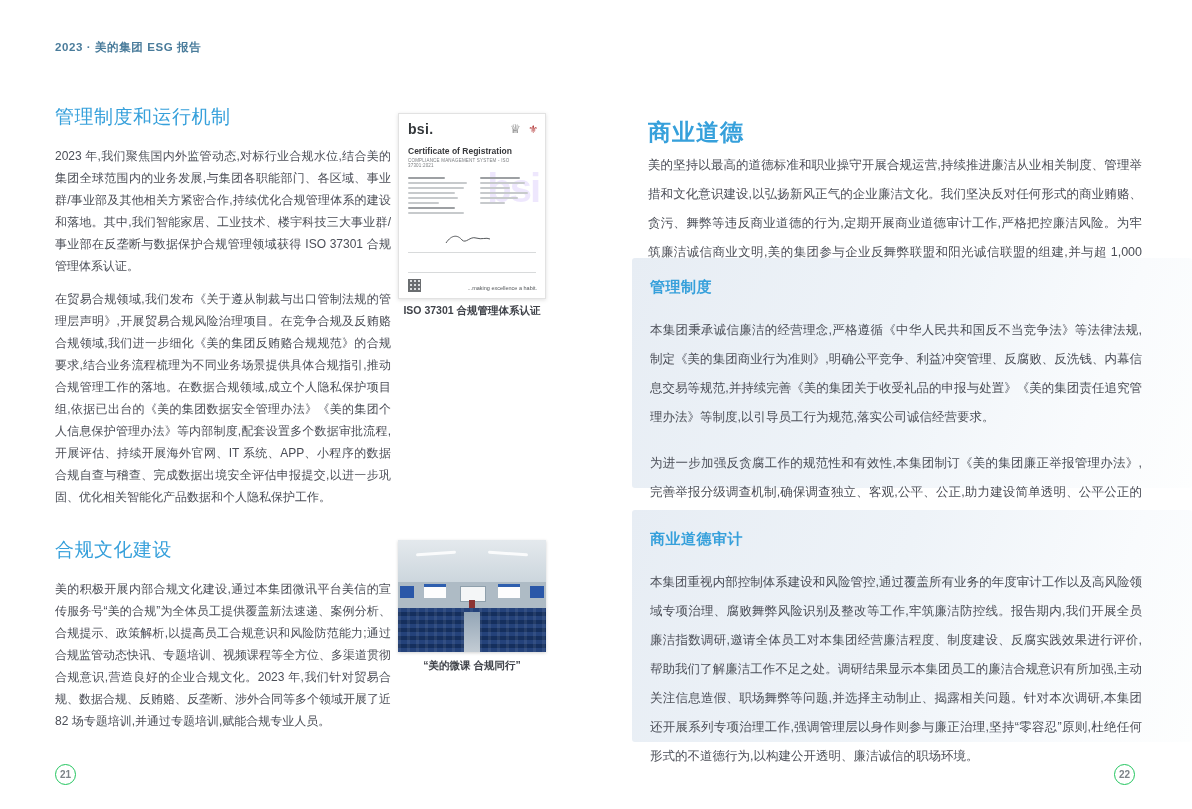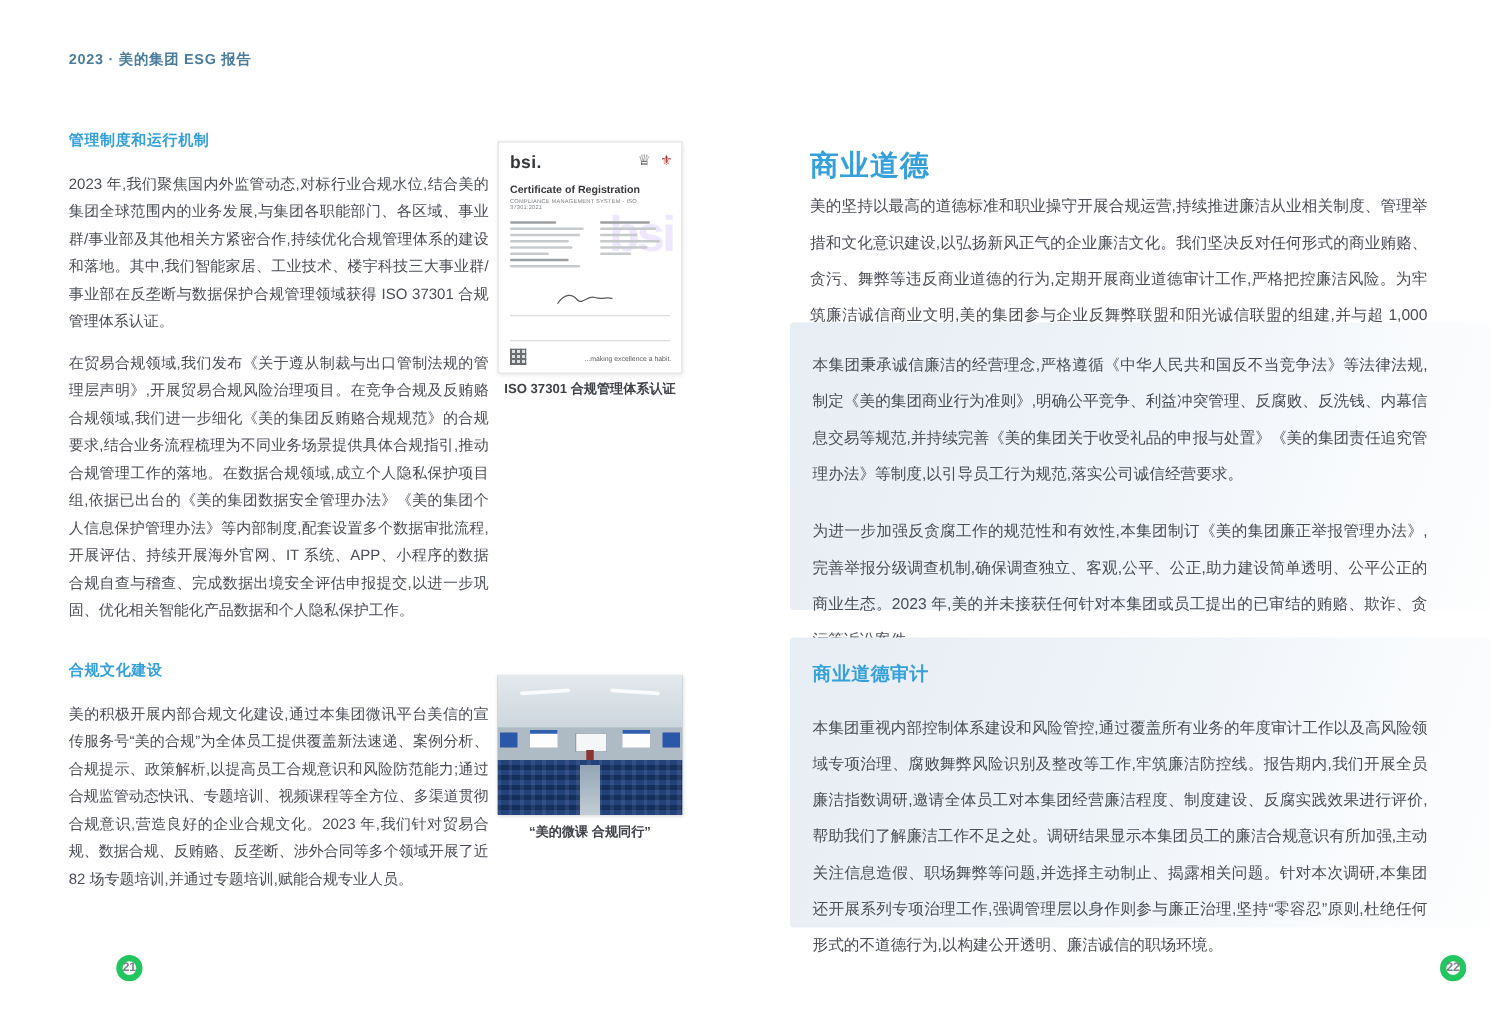--- a/index.html
+++ b/index.html
@@ -10,21 +10,21 @@
     font-family:"Liberation Sans", sans-serif;
     -webkit-font-smoothing:antialiased;
   }
   .doc-header {
     position:absolute; left:55px; top:40px;
     font-size:11.5px; font-weight:bold; color:#4a7c9b; letter-spacing:.6px;
   }
   
   .left-col { position:absolute; left:55px; top:104px; width:336px; }
   .sec-title {
-    font-size:12px; font-weight:bold; color:#36a0db; margin:0 0 15px 0; letter-spacing:.5px;
+    font-size:19px; font-weight:normal; color:#36a0db; margin:0 0 15px 0; letter-spacing:.5px;
   }
   .left-col p {
     font-size:12px; line-height:22px; color:#4b4e57;
     text-align:justify; margin:0 0 11px 0;
   }
   .sec-title.second { margin-top:29px; }
 
   
   .cert {
     position:absolute; left:398px; top:113px; width:148px; height:186px;
@@ -100,23 +100,23 @@
     background:linear-gradient(110deg,#e7edf4 0%, #eef3f8 45%, #f9fbfd 80%, #fdfefe 100%);
   }
   .panel-1 { top:258px; height:230px; }
   .panel-2 { top:510px; height:232px; }
   .panel-inner { padding:20px 50px 0 18px; }
   .panel-title { font-size:15px; font-weight:bold; color:#36a0db; margin:0 0 19px 0; letter-spacing:.5px; }
   .panel p { font-size:12.5px; line-height:29px; color:#4b4e57; text-align:justify; margin:0 0 17px 0; }
 
   
   .page-num {
-    position:absolute; top:764px; width:21px; height:21px; border:5px solid #22c55e;
+    position:absolute; top:764px; width:21px; height:21px; border:1px solid #22c55e;
     border-radius:50%; color:#7d8488; font-size:10px; font-weight:bold;
-    display:flex; align-items:center; justify-content:center;margin-left:38px;
+    display:flex; align-items:center; justify-content:center;
   }
   .pn-left { left:55px; } .pn-right { left:1114px; }
 </style>
 </head>
 <body>
 
 <div class="doc-header">2023 · 美的集团 ESG 报告</div>
 
 <div class="left-col">
   <h2 class="sec-title">管理制度和运行机制</h2>
@@ -179,20 +179,21 @@
   <div class="ph-seats"></div>
   <div class="ph-aisle"></div>
 </div>
 <div class="photo-caption">“美的微课 合规同行”</div>
 
 <h1 class="right-title">商业道德</h1>
 <div class="right-intro">美的坚持以最高的道德标准和职业操守开展合规运营,持续推进廉洁从业相关制度、管理举措和文化意识建设,以弘扬新风正气的企业廉洁文化。我们坚决反对任何形式的商业贿赂、贪污、舞弊等违反商业道德的行为,定期开展商业道德审计工作,严格把控廉洁风险。为牢筑廉洁诚信商业文明,美的集团参与企业反舞弊联盟和阳光诚信联盟的组建,并与超 1,000 家联盟成员企业共同探讨企业内部腐败治理,携手推动廉洁社会建设。</div>
 
 <div class="panel panel-1">
   <div class="panel-inner">
+    <h3 class="panel-title">管理制度</h3>
     <p>本集团秉承诚信廉洁的经营理念,严格遵循《中华人民共和国反不当竞争法》等法律法规,制定《美的集团商业行为准则》,明确公平竞争、利益冲突管理、反腐败、反洗钱、内幕信息交易等规范,并持续完善《美的集团关于收受礼品的申报与处置》《美的集团责任追究管理办法》等制度,以引导员工行为规范,落实公司诚信经营要求。</p>
     <p>为进一步加强反贪腐工作的规范性和有效性,本集团制订《美的集团廉正举报管理办法》,完善举报分级调查机制,确保调查独立、客观,公平、公正,助力建设简单透明、公平公正的商业生态。2023 年,美的并未接获任何针对本集团或员工提出的已审结的贿赂、欺诈、贪污等诉讼案件。</p>
   </div>
 </div>
 
 <div class="panel panel-2">
   <div class="panel-inner">
     <h3 class="panel-title">商业道德审计</h3>
     <p>本集团重视内部控制体系建设和风险管控,通过覆盖所有业务的年度审计工作以及高风险领域专项治理、腐败舞弊风险识别及整改等工作,牢筑廉洁防控线。报告期内,我们开展全员廉洁指数调研,邀请全体员工对本集团经营廉洁程度、制度建设、反腐实践效果进行评价,帮助我们了解廉洁工作不足之处。调研结果显示本集团员工的廉洁合规意识有所加强,主动关注信息造假、职场舞弊等问题,并选择主动制止、揭露相关问题。针对本次调研,本集团还开展系列专项治理工作,强调管理层以身作则参与廉正治理,坚持“零容忍”原则,杜绝任何形式的不道德行为,以构建公开透明、廉洁诚信的职场环境。</p>
   </div>

